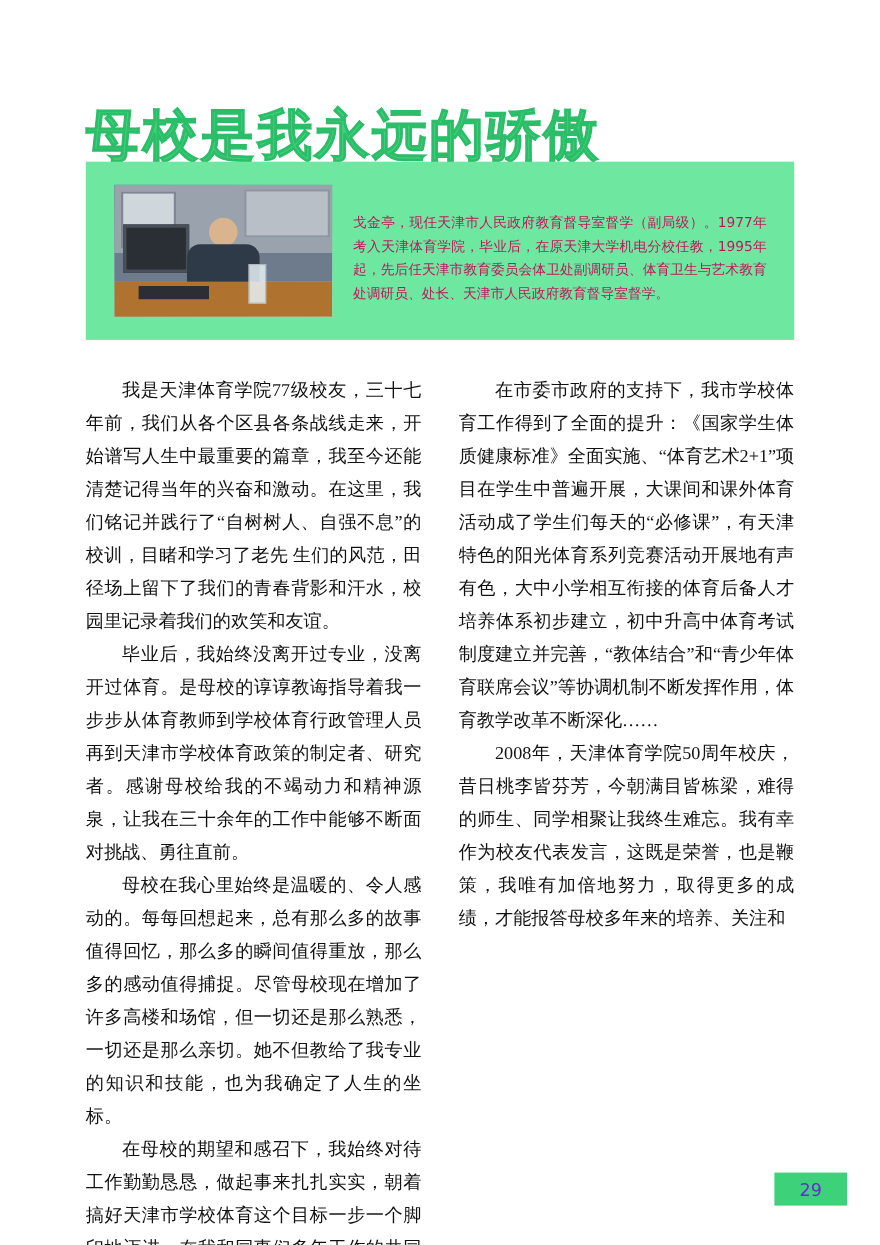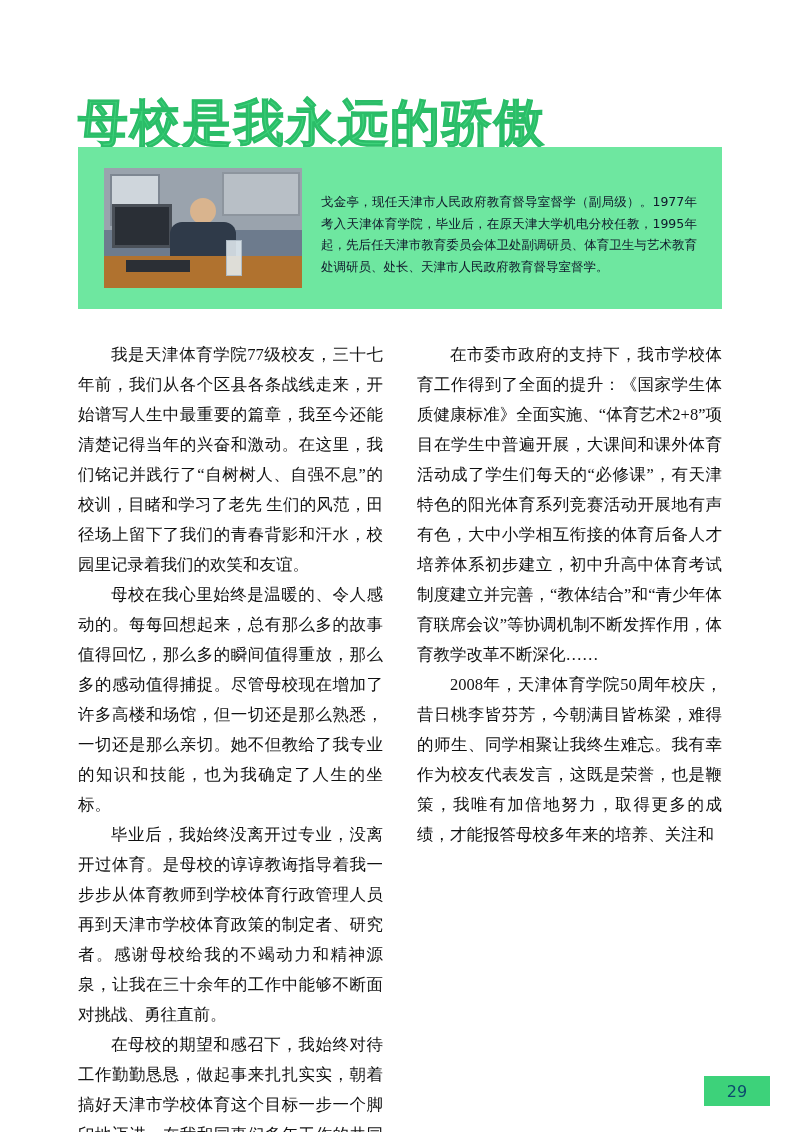--- a/index.html
+++ b/index.html
@@ -101,21 +101,21 @@
     border: 1px solid #aebac4;
   }
   .banner-text {
     position: absolute;
     left: 243px;
     top: 44px;
     width: 376px;
     font-family: "DejaVu Sans", "Liberation Sans", sans-serif;
     font-size: 12.5px;
     line-height: 1.72;
-    color: #0f172a;
+    color: #be185d;
     text-align: justify;
     text-indent: 0;
   }
   
   .body-cols {
     position: absolute;
     left: 78px;
     top: 340px;
     width: 644px;
     display: flex;
@@ -129,25 +129,25 @@
     text-align: justify;
   }
   .col p {
     margin: 0;
     text-indent: 2em;
   }
   
   .page-badge {
     position: absolute;
     right: 30px;
-    bottom: 10px;
+    bottom: 20px;
     width: 66px;
     height: 30px;
     background: #3dd27a;
-    color: #0c4a6e;
+    color: #6d28d9;
     font-family: "DejaVu Sans", "Liberation Sans", sans-serif;
     font-size: 16px;
     display: flex;
     align-items: center;
     justify-content: center;
   }
 </style>
 </head>
 <body>
 
@@ -167,25 +167,25 @@
       <div class="ph-desk"></div>
       <div class="ph-keyboard"></div>
       <div class="ph-bottle"></div>
     </div>
     <div class="banner-text">戈金亭，现任天津市人民政府教育督导室督学（副局级）。1977年考入天津体育学院，毕业后，在原天津大学机电分校任教，1995年起，先后任天津市教育委员会体卫处副调研员、体育卫生与艺术教育处调研员、处长、天津市人民政府教育督导室督学。</div>
   </div>
 
   <div class="body-cols">
     <div class="col">
       <p>我是天津体育学院77级校友，三十七年前，我们从各个区县各条战线走来，开始谱写人生中最重要的篇章，我至今还能清楚记得当年的兴奋和激动。在这里，我们铭记并践行了“自树树人、自强不息”的校训，目睹和学习了老先  生们的风范，田径场上留下了我们的青春背影和汗水，校园里记录着我们的欢笑和友谊。</p>
+      <p>毕业后，我始终没离开过专业，没离开过体育。是母校的谆谆教诲指导着我一步步从体育教师到学校体育行政管理人员再到天津市学校体育政策的制定者、研究者。感谢母校给我的不竭动力和精神源泉，让我在三十余年的工作中能够不断面对挑战、勇往直前。</p>
       <p>母校在我心里始终是温暖的、令人感动的。每每回想起来，总有那么多的故事值得回忆，那么多的瞬间值得重放，那么多的感动值得捕捉。尽管母校现在增加了许多高楼和场馆，但一切还是那么熟悉，一切还是那么亲切。她不但教给了我专业的知识和技能，也为我确定了人生的坐标。</p>
-      <p>毕业后，我始终没离开过专业，没离开过体育。是母校的谆谆教诲指导着我一步步从体育教师到学校体育行政管理人员再到天津市学校体育政策的制定者、研究者。感谢母校给我的不竭动力和精神源泉，让我在三十余年的工作中能够不断面对挑战、勇往直前。</p>
       <p>在母校的期望和感召下，我始终对待工作勤勤恳恳，做起事来扎扎实实，朝着搞好天津市学校体育这个目标一步一个脚印地迈进。在我和同事们多年工作的共同努力下，天津市学校体育工作走出了一条自己的特色之路，在全国有了一定的影响。2006年世界大学生桥牌锦标赛、2008</p>
     </div>
     <div class="col">
-      <p>在市委市政府的支持下，我市学校体育工作得到了全面的提升：《国家学生体质健康标准》全面实施、“体育艺术2+8”项目在学生中普遍开展，大课间和课外体育活动成了学生们每天的“必修课”，有天津特色的阳光体育系列竞赛活动开展地有声有色，大中小学相互衔接的体育后备人才培养体系初步建立，初中升高中体育考试制度建立并完善，“教体结合”和“青少年体育联席会议”等协调机制不断发挥作用，体育教学改革不断深化……</p>
+      <p>在市委市政府的支持下，我市学校体育工作得到了全面的提升：《国家学生体质健康标准》全面实施、“体育艺术2+1”项目在学生中普遍开展，大课间和课外体育活动成了学生们每天的“必修课”，有天津特色的阳光体育系列竞赛活动开展地有声有色，大中小学相互衔接的体育后备人才培养体系初步建立，初中升高中体育考试制度建立并完善，“教体结合”和“青少年体育联席会议”等协调机制不断发挥作用，体育教学改革不断深化……</p>
       <p>2008年，天津体育学院50周年校庆，昔日桃李皆芬芳，今朝满目皆栋梁，难得的师生、同学相聚让我终生难忘。我有幸作为校友代表发言，这既是荣誉，也是鞭策，我唯有加倍地努力，取得更多的成绩，才能报答母校多年来的培养、关注和</p>
     </div>
   </div>
 
   <div class="page-badge">29</div>
 
 </div>
 
 </body></html>

